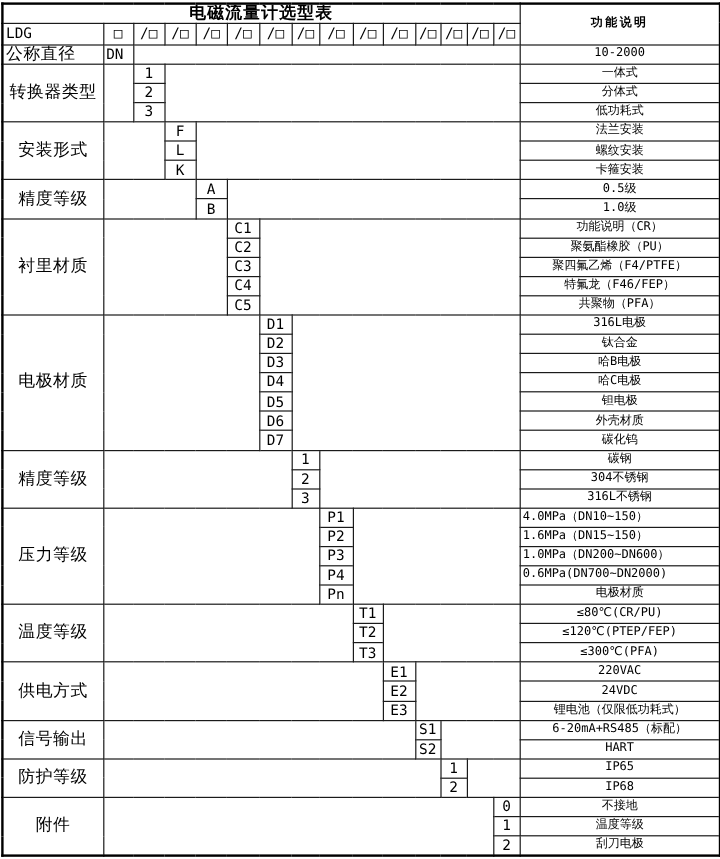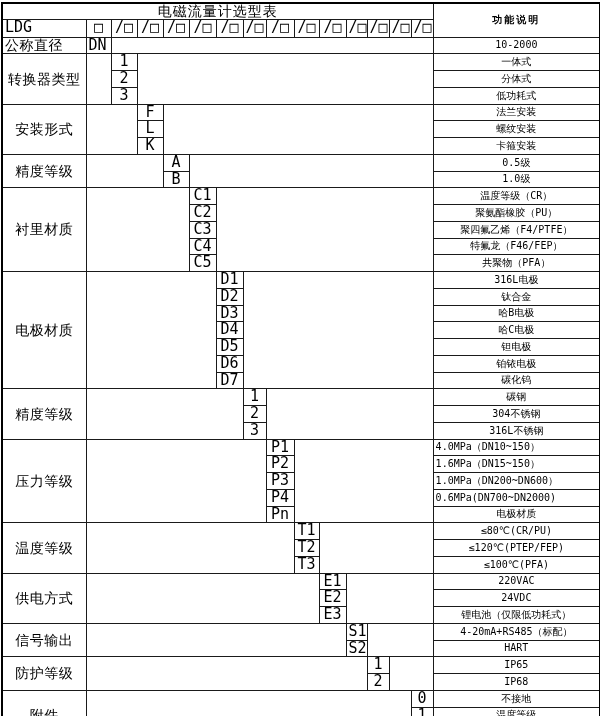--- a/index.html
+++ b/index.html
@@ -17,25 +17,25 @@
     font-size:13px;
     text-align:center;
     vertical-align:middle;
     overflow:hidden;
     white-space:nowrap;
     line-height:1.05;
   }
   tr.title-row{height:15px;}
   tr.model-row{height:18px;}
   tr.data-row{height:16px;}
-  td.title-cell{font-size:14px;font-weight:normal;letter-spacing:1px;}
+  td.title-cell{font-size:14px;font-weight:bold;letter-spacing:1px;}
   td.func-cell{font-size:10px;font-weight:bold;letter-spacing:2px;}
   td.label-cell{font-size:14px;letter-spacing:0.5px;margin-left:28px;}
   td.left-align{text-align:left;}
-  td.code-cell{font-size:15px;}
+  td.code-cell{font-size:12px;}
   td.desc-cell{font-size:10px;}
   td.blank-cell{}
 </style>
 </head>
 <body>
 
 <div class="page">
   <table class="sel">
     <colgroup>
       <col style="width:84px">
@@ -124,21 +124,21 @@
         </tr>
         <tr class="data-row">
           <td class="code-cell">B</td>
           <td class="desc-cell">1.0级</td>
         </tr>
         <tr class="data-row">
           <td class="label-cell" rowspan="5">衬里材质</td>
           <td class="blank-cell" rowspan="5" colspan="4"></td>
           <td class="code-cell">C1</td>
           <td class="blank-cell" rowspan="5" colspan="9"></td>
-          <td class="desc-cell">温度等级（CR）</td>
+          <td class="desc-cell">功能说明（CR）</td>
         </tr>
         <tr class="data-row">
           <td class="code-cell">C2</td>
           <td class="desc-cell">聚氨酯橡胶（PU）</td>
         </tr>
         <tr class="data-row">
           <td class="code-cell">C3</td>
           <td class="desc-cell">聚四氟乙烯（F4/PTFE）</td>
         </tr>
         <tr class="data-row">
@@ -167,21 +167,21 @@
         <tr class="data-row">
           <td class="code-cell">D4</td>
           <td class="desc-cell">哈C电极</td>
         </tr>
         <tr class="data-row">
           <td class="code-cell">D5</td>
           <td class="desc-cell">钽电极</td>
         </tr>
         <tr class="data-row">
           <td class="code-cell">D6</td>
-          <td class="desc-cell">铂铱电极</td>
+          <td class="desc-cell">外壳材质</td>
         </tr>
         <tr class="data-row">
           <td class="code-cell">D7</td>
           <td class="desc-cell">碳化钨</td>
         </tr>
         <tr class="data-row">
           <td class="label-cell" rowspan="3">精度等级</td>
           <td class="blank-cell" rowspan="3" colspan="6"></td>
           <td class="code-cell">1</td>
           <td class="blank-cell" rowspan="3" colspan="7"></td>
@@ -224,21 +224,21 @@
           <td class="code-cell">T1</td>
           <td class="blank-cell" rowspan="3" colspan="5"></td>
           <td class="desc-cell">≤80℃(CR/PU)</td>
         </tr>
         <tr class="data-row">
           <td class="code-cell">T2</td>
           <td class="desc-cell">≤120℃(PTEP/FEP)</td>
         </tr>
         <tr class="data-row">
           <td class="code-cell">T3</td>
-          <td class="desc-cell">≤100℃(PFA)</td>
+          <td class="desc-cell">≤300℃(PFA)</td>
         </tr>
         <tr class="data-row">
           <td class="label-cell" rowspan="3">供电方式</td>
           <td class="blank-cell" rowspan="3" colspan="9"></td>
           <td class="code-cell">E1</td>
           <td class="blank-cell" rowspan="3" colspan="4"></td>
           <td class="desc-cell">220VAC</td>
         </tr>
         <tr class="data-row">
           <td class="code-cell">E2</td>
@@ -246,21 +246,21 @@
         </tr>
         <tr class="data-row">
           <td class="code-cell">E3</td>
           <td class="desc-cell">锂电池（仅限低功耗式）</td>
         </tr>
         <tr class="data-row">
           <td class="label-cell" rowspan="2">信号输出</td>
           <td class="blank-cell" rowspan="2" colspan="10"></td>
           <td class="code-cell">S1</td>
           <td class="blank-cell" rowspan="2" colspan="3"></td>
-          <td class="desc-cell">4-20mA+RS485（标配）</td>
+          <td class="desc-cell">6-20mA+RS485（标配）</td>
         </tr>
         <tr class="data-row">
           <td class="code-cell">S2</td>
           <td class="desc-cell">HART</td>
         </tr>
         <tr class="data-row">
           <td class="label-cell" rowspan="2">防护等级</td>
           <td class="blank-cell" rowspan="2" colspan="11"></td>
           <td class="code-cell">1</td>
           <td class="blank-cell" rowspan="2" colspan="2"></td>

